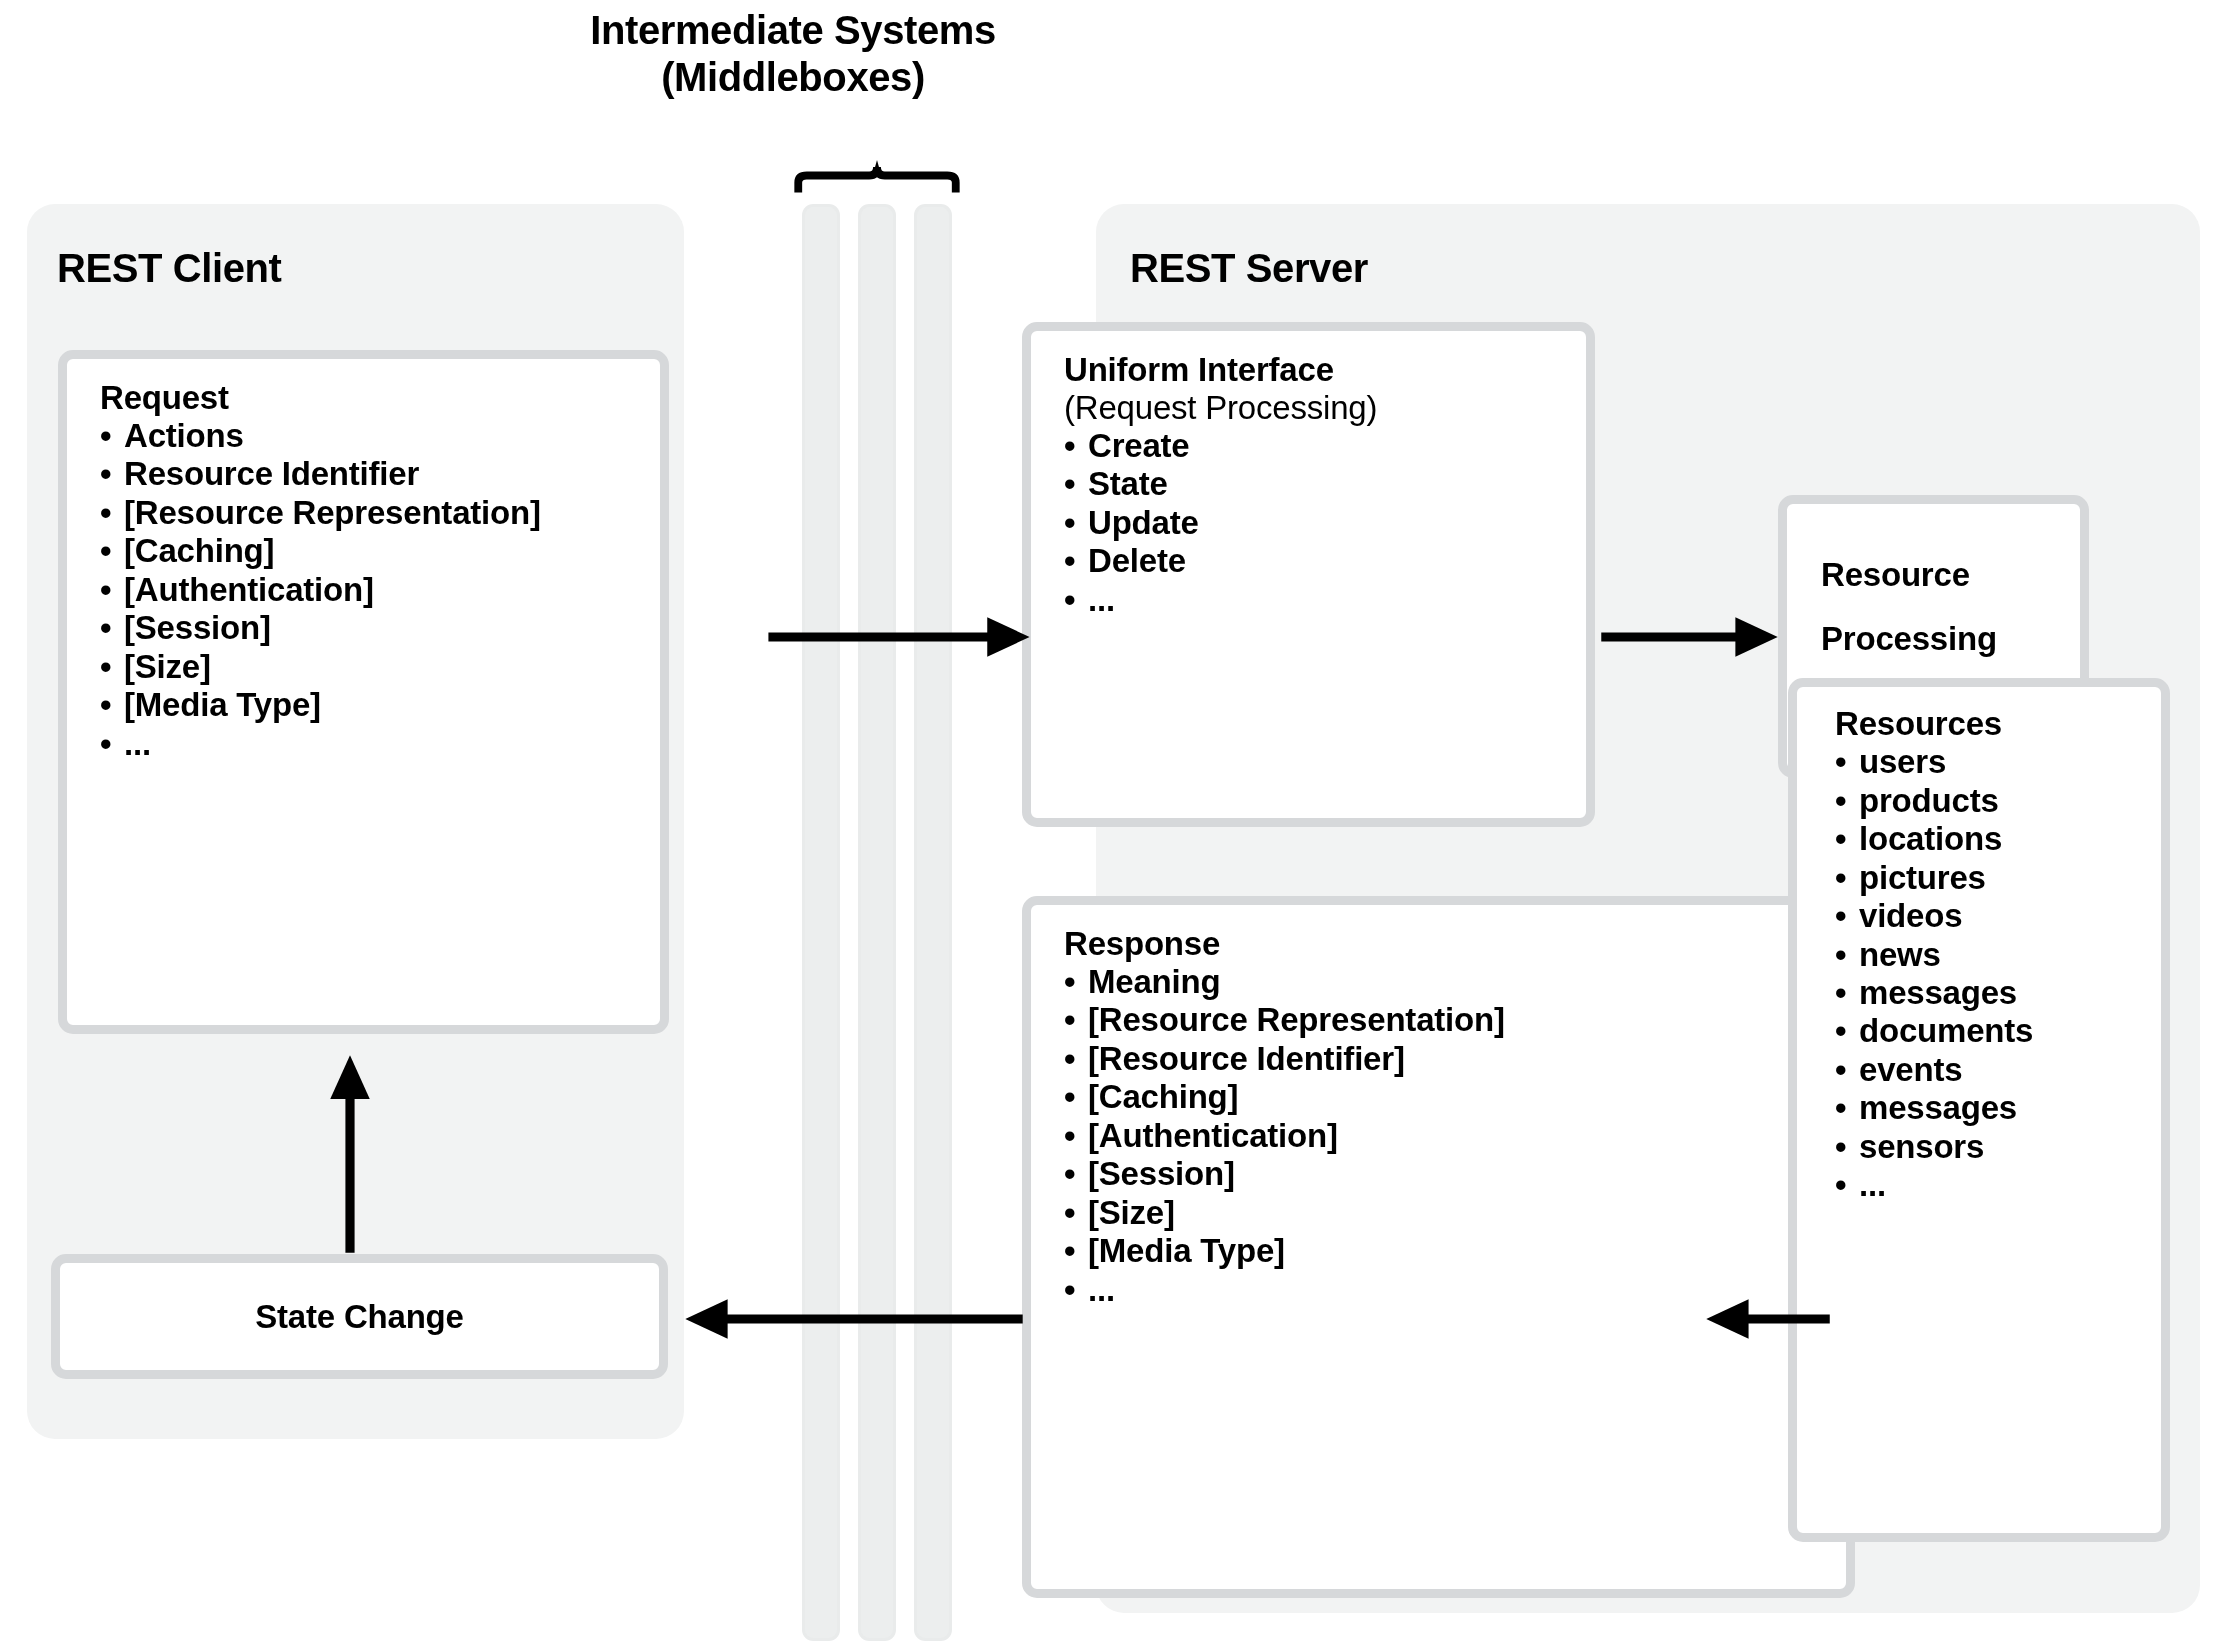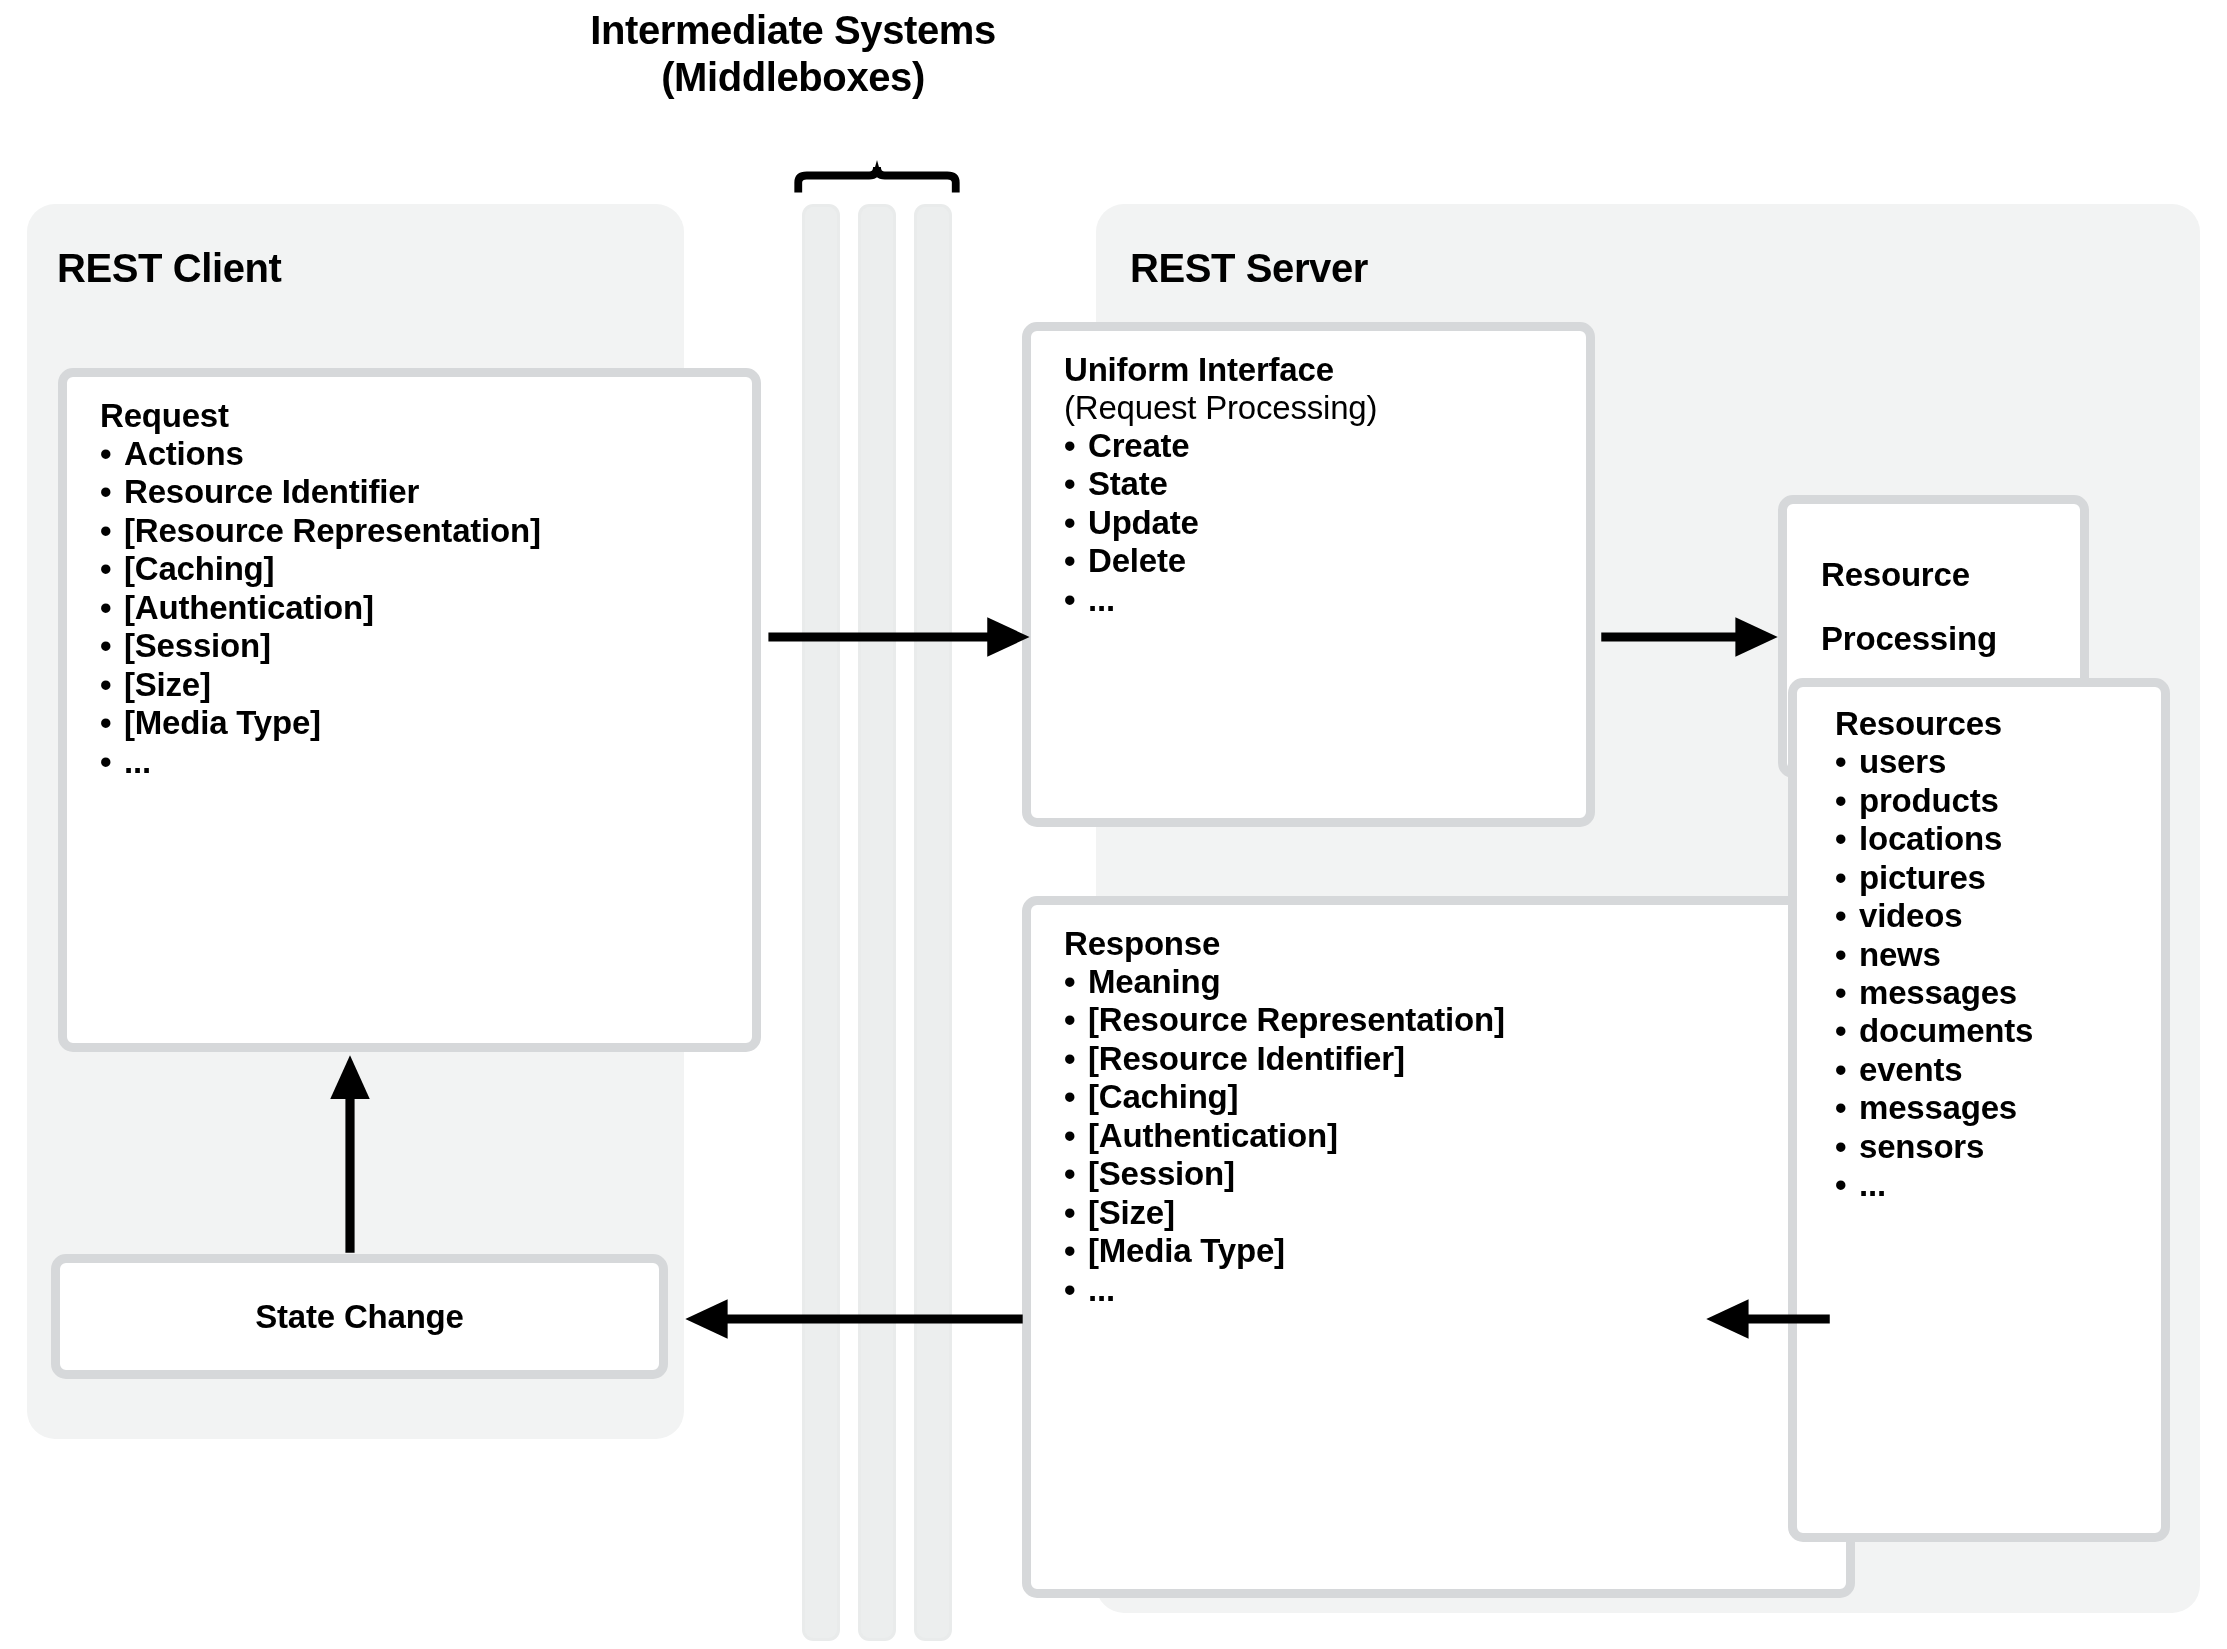--- a/index.html
+++ b/index.html
@@ -88,21 +88,21 @@
 
   
   .card {
     position: absolute;
     background: #ffffff;
     border: 9.2px solid #d6d8da;
     border-radius: 15px;
     box-sizing: border-box;
   }
 
-  #request-card { left: 58px; top: 368px; width: 703px; height: 684px; padding-left: 44px; }
+  #request-card { left: 58px; top: 350px; width: 611px; height: 684px; padding-left: 44px; }
   #state-card   { left: 51px; top: 1254px; width: 617px; height: 125px; }
   #uniform-card { left: 1022px; top: 322px; width: 573px; height: 505px; }
   #response-card{ left: 1022px; top: 896px; width: 833px; height: 702px; }
   #resproc-card { left: 1778px; top: 495px; width: 311px; height: 283px; }
   #resources-card { left: 1788px; top: 678px; width: 382px; height: 864px; }
 
   .card-title {
     font-size: 33px;
     font-weight: bold;
     letter-spacing: -0.2px;

